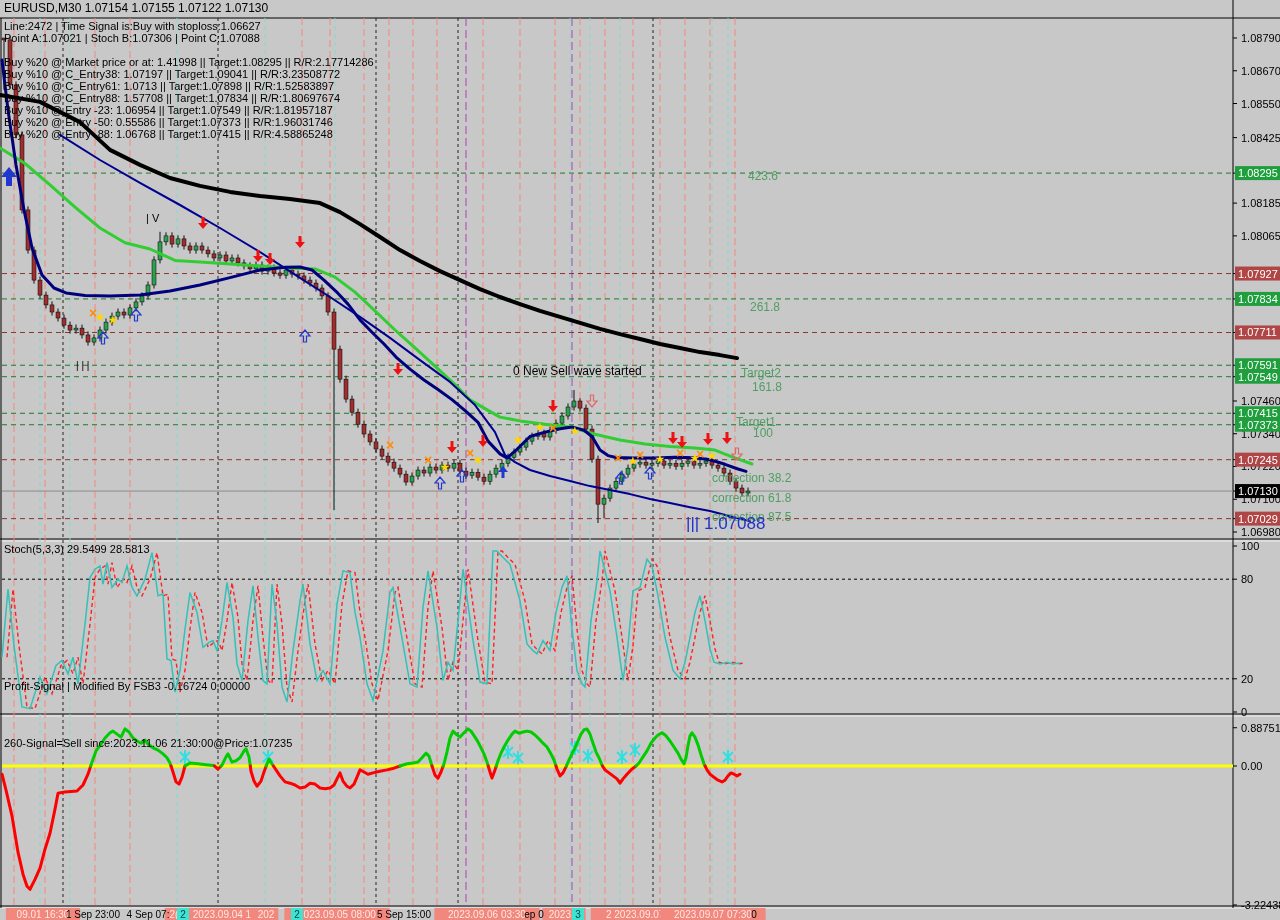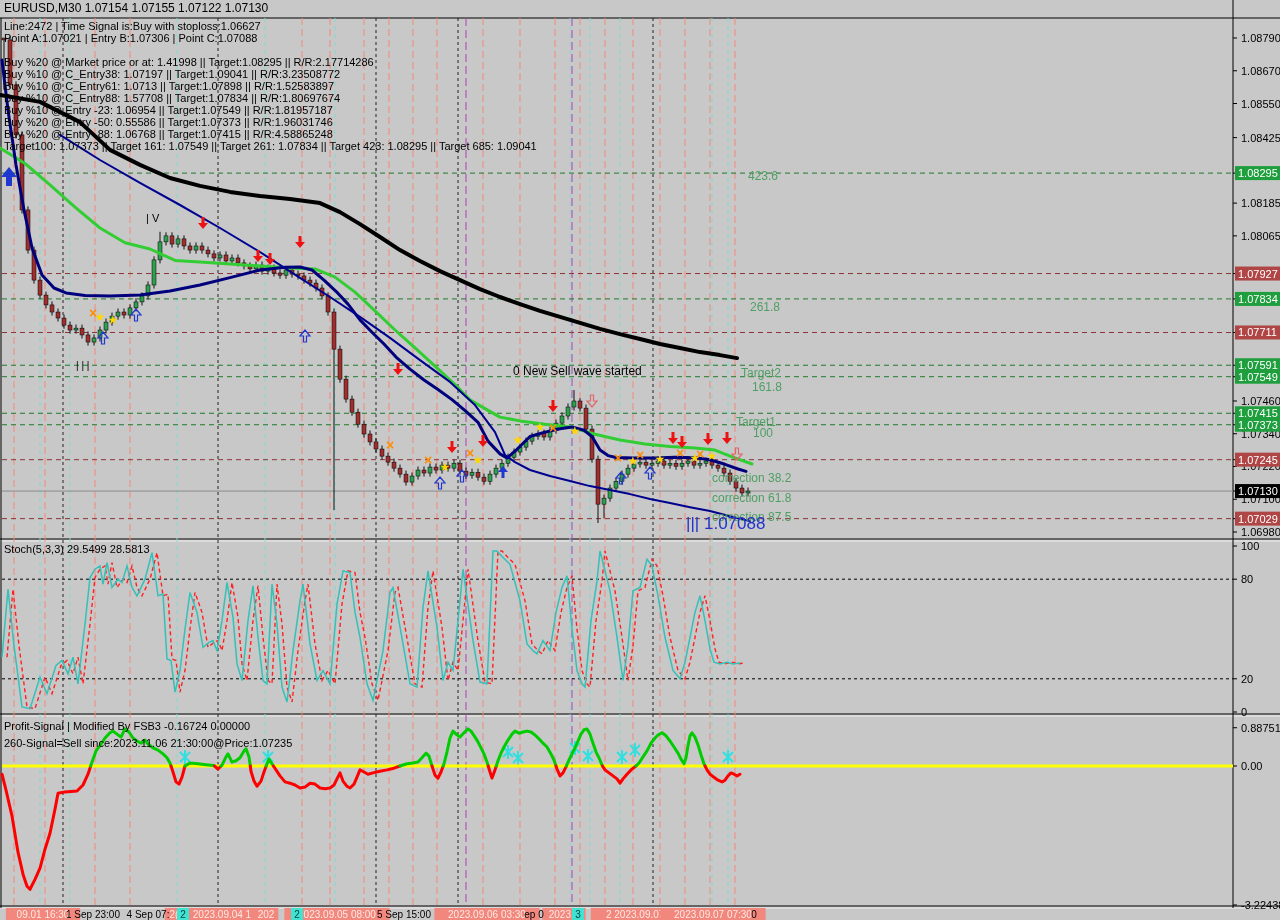--- a/index.html
+++ b/index.html
@@ -542,26 +542,25 @@
         <text x="712" y="502" fill="#4f9e63" font-size="12" font-family="&quot;Liberation Sans&quot;,sans-serif" text-anchor="start">correction 61.8</text>
         <text x="712" y="521" fill="#4f9e63" font-size="12" font-family="&quot;Liberation Sans&quot;,sans-serif" text-anchor="start">correction 87.5</text>
         <text x="686" y="529" fill="#2233cc" font-size="17" font-family="&quot;Liberation Sans&quot;,sans-serif" text-anchor="start">||| 1.07088</text>
         <text x="146" y="222" fill="#000000" font-size="11" font-family="&quot;Liberation Sans&quot;,sans-serif" text-anchor="start">| V</text>
         <text x="76" y="369" fill="#000000" font-size="10" font-family="&quot;Liberation Sans&quot;,sans-serif" text-anchor="start">| | |</text>
       </g>
     </svg>
 
   <div class="ovl title" style="top:2px">EURUSD,M30  1.07154 1.07155 1.07122 1.07130</div>
   <div class="ovl" style="top:20px">Line:2472 | Time Signal is:Buy with stoploss:1.06627</div>
-  <div class="ovl" style="top:32px">Point A:1.07021 | Entry B:1.07306 | Point C:1.07088</div>
+  <div class="ovl" style="top:32px">Point A:1.07021 | Stoch B:1.07306 | Point C:1.07088</div>
   <div class="ovl" style="top:56px">Buy %20 @ Market price or at: 1.41998 || Target:1.08295 || R/R:2.17714286</div>
   <div class="ovl" style="top:68px">Buy %10 @ C_Entry38: 1.07197 || Target:1.09041 || R/R:3.23508772</div>
   <div class="ovl" style="top:80px">Buy %10 @ C_Entry61: 1.0713 || Target:1.07898 || R/R:1.52583897</div>
   <div class="ovl" style="top:92px">Buy %10 @ C_Entry88: 1.57708 || Target:1.07834 || R/R:1.80697674</div>
   <div class="ovl" style="top:104px">Buy %10 @ Entry -23: 1.06954 || Target:1.07549 || R/R:1.81957187</div>
   <div class="ovl" style="top:116px">Buy %20 @ Entry -50: 0.55586 || Target:1.07373 || R/R:1.96031746</div>
   <div class="ovl" style="top:128px">Buy %20 @ Entry -88: 1.06768 || Target:1.07415 || R/R:4.58865248</div>
-  <div class="ovl" style="top:140px">Target100: 1.07373 || Target 161: 1.07549 || Target 261: 1.07834 || Target 423: 1.08295 || Target 685: 1.09041</div>
 
   <div class="ovl" style="top:543px">Stoch(5,3,3) 29.5499 28.5813</div>
-  <div class="ovl" style="top:720px">Profit-Signal | Modified By FSB3 -0.16724 0.00000</div>
+  <div class="ovl" style="top:680px">Profit-Signal | Modified By FSB3 -0.16724 0.00000</div>
   <div class="ovl" style="top:737px">260-Signal=Sell since:2023.11.06 21:30:00@Price:1.07235</div>
 </div>
 
 </body></html>

